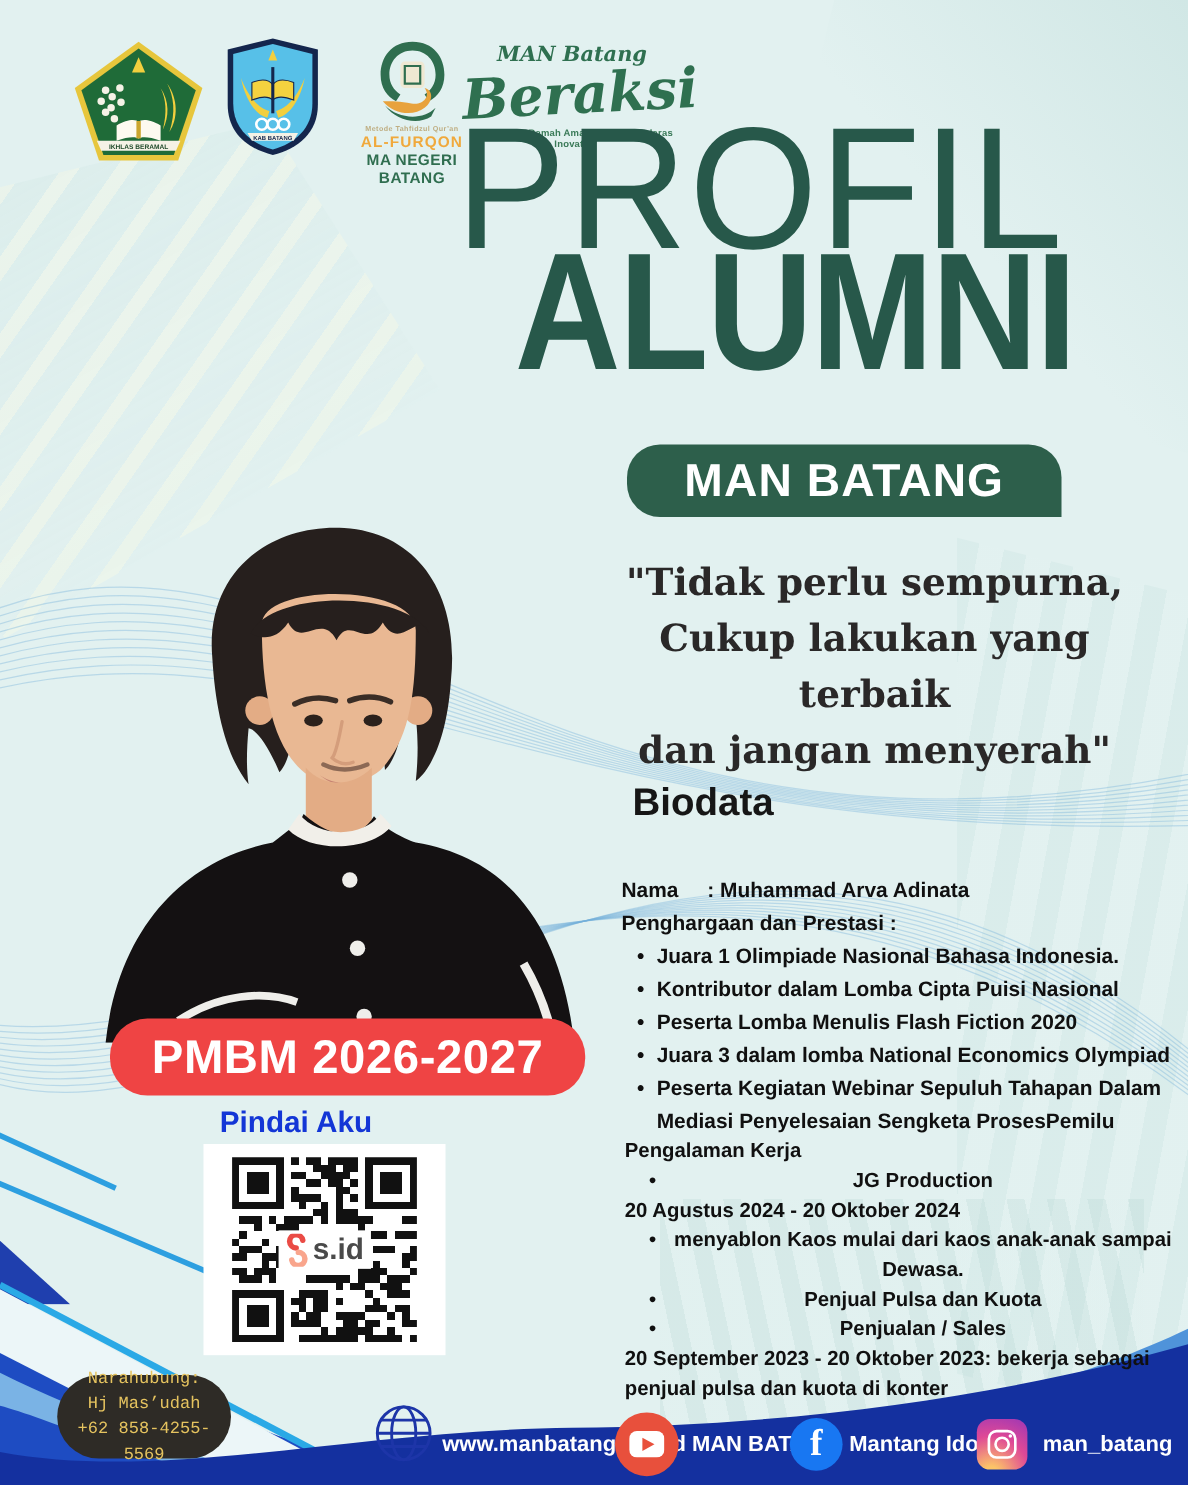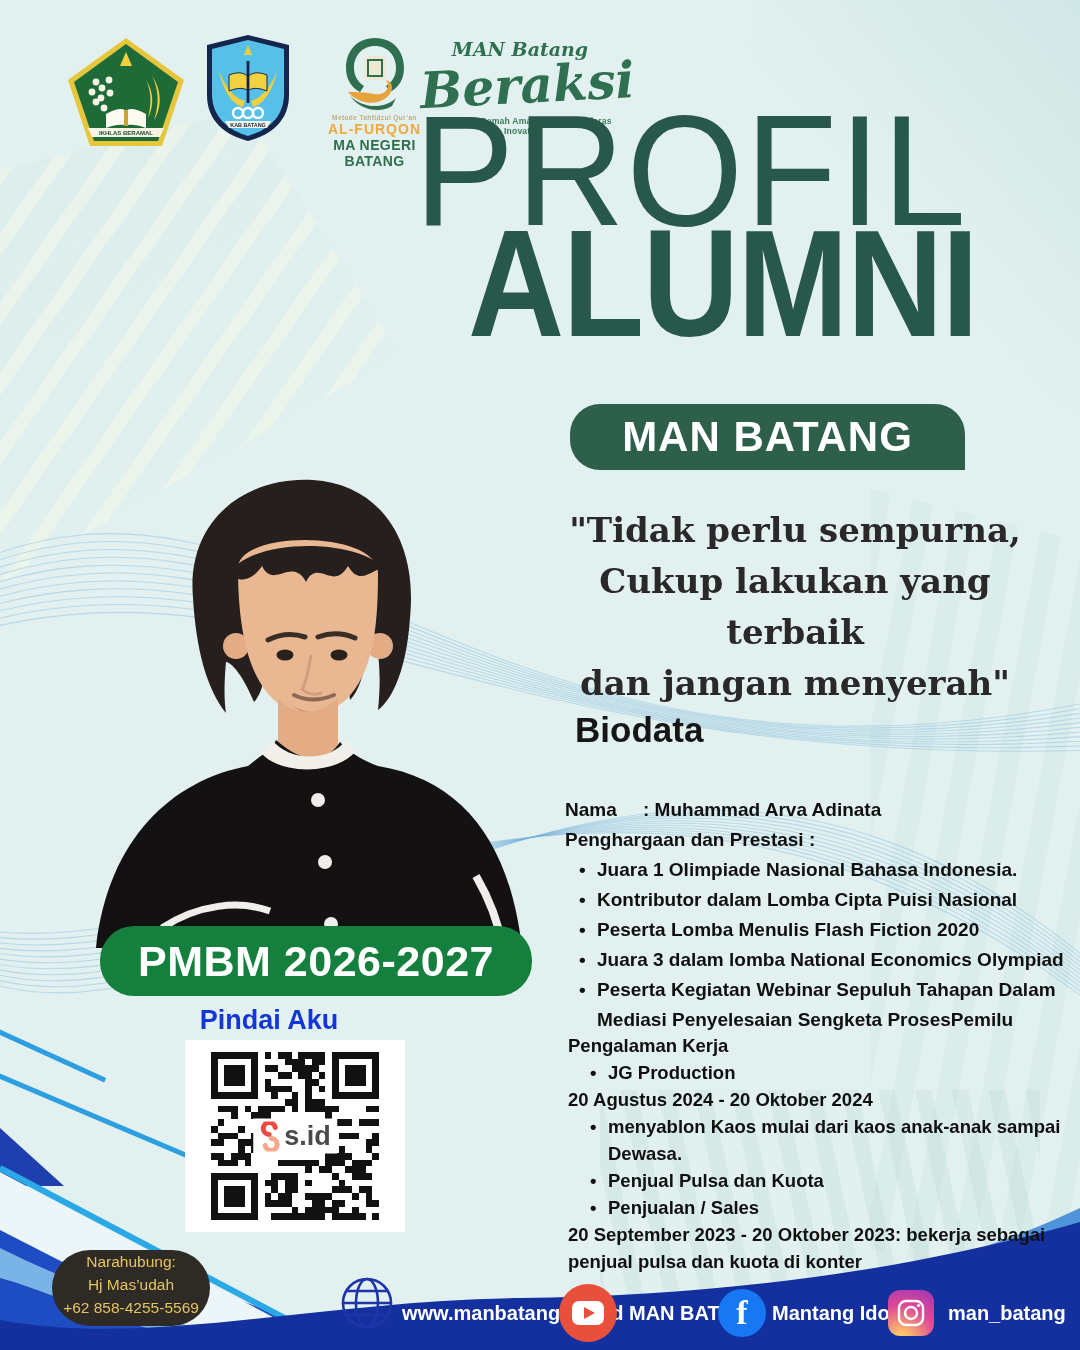--- a/index.html
+++ b/index.html
@@ -50,48 +50,48 @@
 
   
   .bio-h{left:575px;top:710px;font-size:35px;font-weight:bold;color:#161616;z-index:5;}
   .bio{left:565px;top:795px;width:505px;z-index:5;color:#101010;font-size:19px;font-weight:bold;line-height:30px;}
   .b-label{display:inline-block;width:78px;}
   .blist{margin:0;padding:0 0 0 14px;list-style:none;}
   .blist li{position:relative;padding-left:18px;}
   .blist li::before{content:"•";position:absolute;left:0;top:0;}
 
   .exp{left:568px;top:1032px;width:502px;z-index:5;color:#101010;font-size:18.5px;font-weight:bold;line-height:27px;}
-  .exp .blist{padding-left:22px;}
+  .exp .blist{padding-left:22px;text-align:center;}
 
   
   .photo{left:78px;top:448px;width:460px;height:500px;z-index:2;}
 
   
-  .pmbm{left:100px;top:926px;width:432px;height:70px;background:#15803d;border-radius:34px;
+  .pmbm{left:100px;top:926px;width:432px;height:70px;background:#ef4444;border-radius:34px;
       display:flex;align-items:center;justify-content:center;z-index:5;}
   .pmbm span{color:#fff;font-size:43px;font-weight:bold;letter-spacing:.5px;}
   .scan{left:139px;top:1005px;width:260px;text-align:center;color:#1336d6;font-size:27px;font-weight:bold;z-index:5;}
   .qr-card{left:185px;top:1040px;width:220px;height:192px;background:#ffffff;z-index:6;
       display:flex;align-items:center;justify-content:center;}
   #qr{width:168px;height:168px;}
   .qr-logo{position:absolute;left:50%;top:50%;transform:translate(-50%,-50%);
       background:#ffffff;padding:2px 6px;display:flex;align-items:center;gap:3px;z-index:7;}
   .qr-logo .sid-txt{font-size:27px;font-weight:bold;color:#4a4a4a;}
 
   
   .dline{background:#2d9fe0;height:5px;z-index:2;transform-origin:left center;}
   .dline.a{left:-4px;top:1028px;width:120px;transform:rotate(24.5deg);}
   .dline.b{left:-4px;top:1072px;width:218px;transform:rotate(23deg);}
   .tri-bl{left:0;top:1128px;width:64px;height:58px;background:#1f3fae;z-index:2;
       clip-path:polygon(0 0,100% 100%,0 100%);}
   #footer-svg{left:0;top:1130px;width:1080px;height:220px;z-index:3;}
 
   .contact-pill{left:52px;top:1250px;width:158px;height:76px;background:#2e2b26;border-radius:40px;
-      z-index:6;display:flex;flex-direction:column;align-items:center;justify-content:flex-start;
-      color:#e5c35f;font-size:15.5px;line-height:23px;text-align:center;}
+      z-index:6;display:flex;flex-direction:column;align-items:center;justify-content:center;
+      color:#e5c35f;font-size:15.5px;line-height:23px;text-align:center;font-family:Liberation Mono, monospace;}
   .f-text{z-index:6;color:#fff;font-weight:bold;font-size:20px;white-space:nowrap;}
   .globe{left:340px;top:1276px;width:54px;height:54px;z-index:6;}
   .site{left:402px;top:1302px;}
   .yt{left:559px;top:1284px;width:58px;height:58px;background:#e8503c;border-radius:50%;z-index:6;
       display:flex;align-items:center;justify-content:center;}
   .yt-lbl{left:629px;top:1302px;}
   .fb{left:718px;top:1289px;width:48px;height:48px;background:#1877f2;border-radius:50%;z-index:6;
       display:flex;align-items:center;justify-content:center;color:#fff;font-size:34px;font-weight:bold;
       font-family:"Liberation Serif",serif;}
   .fb-lbl{left:772px;top:1302px;}

